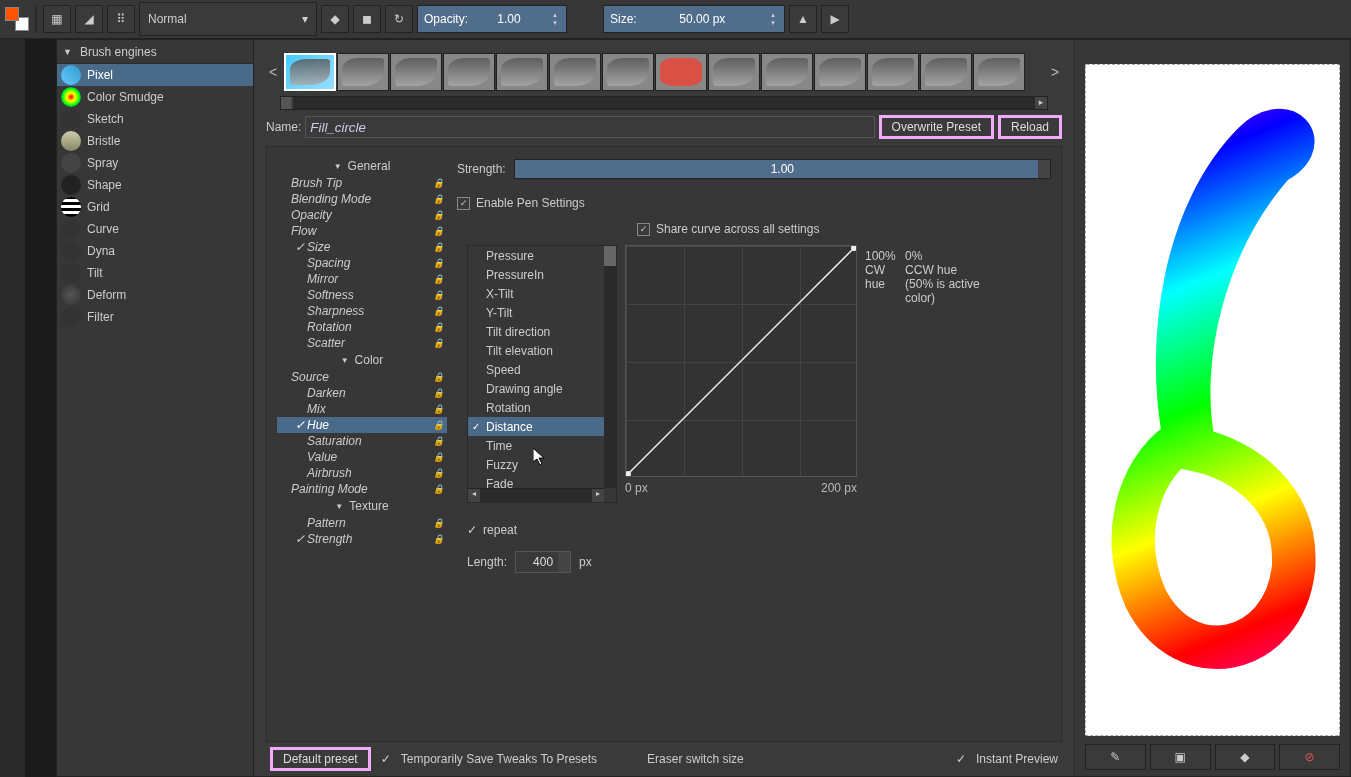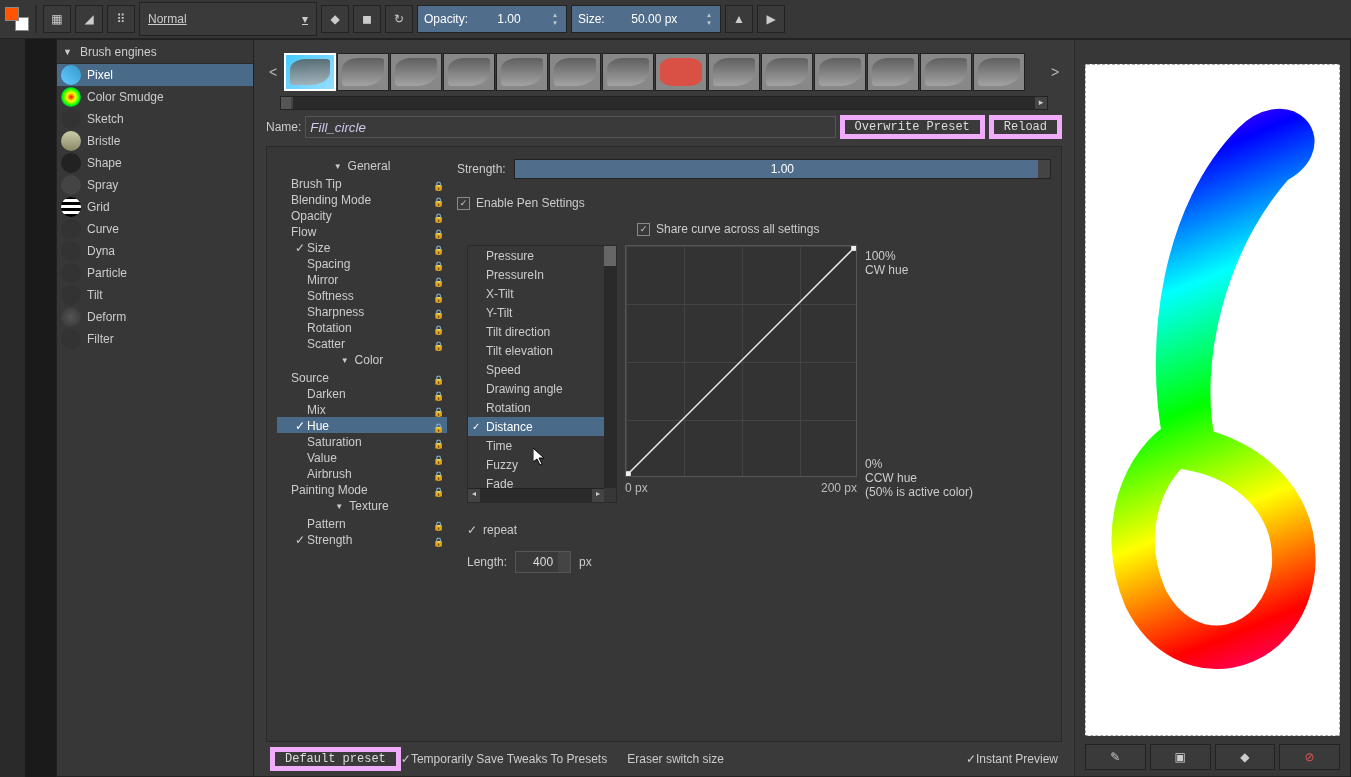--- a/index.html
+++ b/index.html
@@ -35,32 +35,31 @@
   color: #ccc;
 }
 .tool-sep { width:2px; height:28px; background:#2a2a2a; margin:0 2px;}
 .blend-dropdown {
   width: 178px; height: 28px;
   background: #3a3a3a;
   border: 1px solid #222;
   display: flex; align-items: center;
   padding: 16px 8px;
   justify-content: space-between;
-  text-decoration: underline;
 }
 .num-field {
   height: 28px;
   background: #506e8c;
   border: 1px solid #222;
   color: #fff;
   display: flex; align-items: center; justify-content: space-between;
   padding: 0 6px;
 }
 .num-field.opacity { width: 150px; }
-.num-field.size { width: 150px; }
+.num-field.size { width: 182px; margin-left: 32px; }
 .num-field .spinners { display:flex; flex-direction:column; gap:0;}
 .spin { width:10px; height:8px; font-size:7px; line-height:7px; text-align:center; color:#ccc;}
 
 
 .left-strip {
   position: absolute; left:0; top:39px; width:25px; height:738px;
   background: #2a2a2a;
 }
 
 
@@ -148,22 +147,22 @@
 .hscroll .rarrow{ position:absolute; right:0; width:12px; top:0; bottom:0; background:#444; text-align:center; font-size:9px;}
 .hscroll .larrow{ position:absolute; left:0; width:12px; top:0; bottom:0; background:#444; text-align:center; font-size:9px;}
 
 .name-row {
   display:flex; align-items:center; height:26px; gap:4px; margin-bottom:6px;
 }
 .name-row input {
   flex:1; height:22px; background:#3a3a3a; border:1px solid #555; color:#cce; font-style:italic; padding:0 4px;
 }
 .btn {
-  height:24px; padding:0 10px; background:#3a3a3a; border:5px solid #f0abfc; color:#ddd;
-  display:flex; align-items:center;font-family:Liberation Mono, monospace;
+  height:24px; padding:0 10px; background:#3a3a3a; border:3px solid #f0abfc; color:#ddd;
+  display:flex; align-items:center;
 }
 
 .settings-box {
   flex:1;
   background: #373737;
   border:1px solid #2a2a2a;
   display:flex;
   padding: 10px;
   gap: 10px;
 }
@@ -173,23 +172,24 @@
   width: 170px;
   background:#373737;
 }
 .opt-header {
   display:flex; align-items:center; justify-content:center; gap:6px;
   height:18px;
 }
 .opt-header .tri{font-size:8px;}
 .opt-item {
   height: 16px;
-  display:flex; align-items:flex-end;
+  display:flex; align-items:center;
   padding:0 2px;
   position:relative;
+  font-style:italic;
 }
 .opt-item .chk { width:12px; display:inline-block;}
 .opt-item.ind { padding-left: 18px;}
 .opt-item .lock { position:absolute; right:2px; font-size:9px; color:#888;}
 .opt-item.selected { background:#4a6a8a; color:#fff;}
 
 
 .sensor-panel {
   flex:1;
   display:flex;
@@ -234,33 +234,33 @@
   position:relative;
   background-image:
     linear-gradient(#444 1px, transparent 1px),
     linear-gradient(90deg,#444 1px, transparent 1px);
   background-size: 58px 58px;
 }
 .curve-grid svg{position:absolute;inset:0;}
 .curve-labels-x{display:flex;justify-content:space-between;margin-top:4px;font-size:12px;color:#bbb;}
 .curve-labels-y{
   width:140px;
-  display:flex;flex-direction:column;justify-content:space-between;
+  display:flex;flex-direction:row;justify-content:space-between;
   padding:4px 0;
 }
 
 .repeat-row{display:flex;align-items:center;gap:6px;margin-top:20px;margin-left:10px;}
 .length-row{display:flex;align-items:center;gap:8px;margin-top:14px;margin-left:10px;}
 .length-row .numbox{width:56px;height:22px;background:#3a3a3a;border:1px solid #555;color:#ddd;display:flex;align-items:center;justify-content:center;position:relative;}
 .length-row .numbox .sp{position:absolute;right:0;top:0;bottom:0;width:12px;background:#444;}
 
 
 .bottom-row{
   height: 34px;
-  display:flex; align-items:center; 
+  display:flex; align-items:center; gap:10px;
   padding: 0 4px;
 }
 
 
 .preview-col{
   width: 276px;
   background:#373737;
   border-left:1px solid #2a2a2a;
   display:flex; flex-direction:column;
   padding: 24px 10px 6px 10px;
@@ -346,42 +346,38 @@
         </div>
         <div class="engine-item">
           <span class="engine-icon g3"></span>
           <span>Sketch</span>
         </div>
         <div class="engine-item">
           <span class="engine-icon g4"></span>
           <span>Bristle</span>
         </div>
         <div class="engine-item">
+          <span class="engine-icon g6"></span>
+          <span>Spray</span>
+        </div>
+        <div class="engine-item">
           <span class="engine-icon g5"></span>
           <span>Shape</span>
         </div>
         <div class="engine-item">
-          <span class="engine-icon g6"></span>
-          <span>Spray</span>
-        </div>
-        <div class="engine-item">
           <span class="engine-icon g8"></span>
           <span>Grid</span>
         </div>
         <div class="engine-item">
           <span class="engine-icon g9"></span>
           <span>Curve</span>
         </div>
         <div class="engine-item">
           <span class="engine-icon g10"></span>
           <span>Dyna</span>
-        </div>
-        <div class="engine-item">
-          <span class="engine-icon g11"></span>
-          <span>Particle</span>
         </div>
         <div class="engine-item">
           <span class="engine-icon g12"></span>
           <span>Tilt</span>
         </div>
         <div class="engine-item">
           <span class="engine-icon g13"></span>
           <span>Deform</span>
         </div>
         <div class="engine-item">

